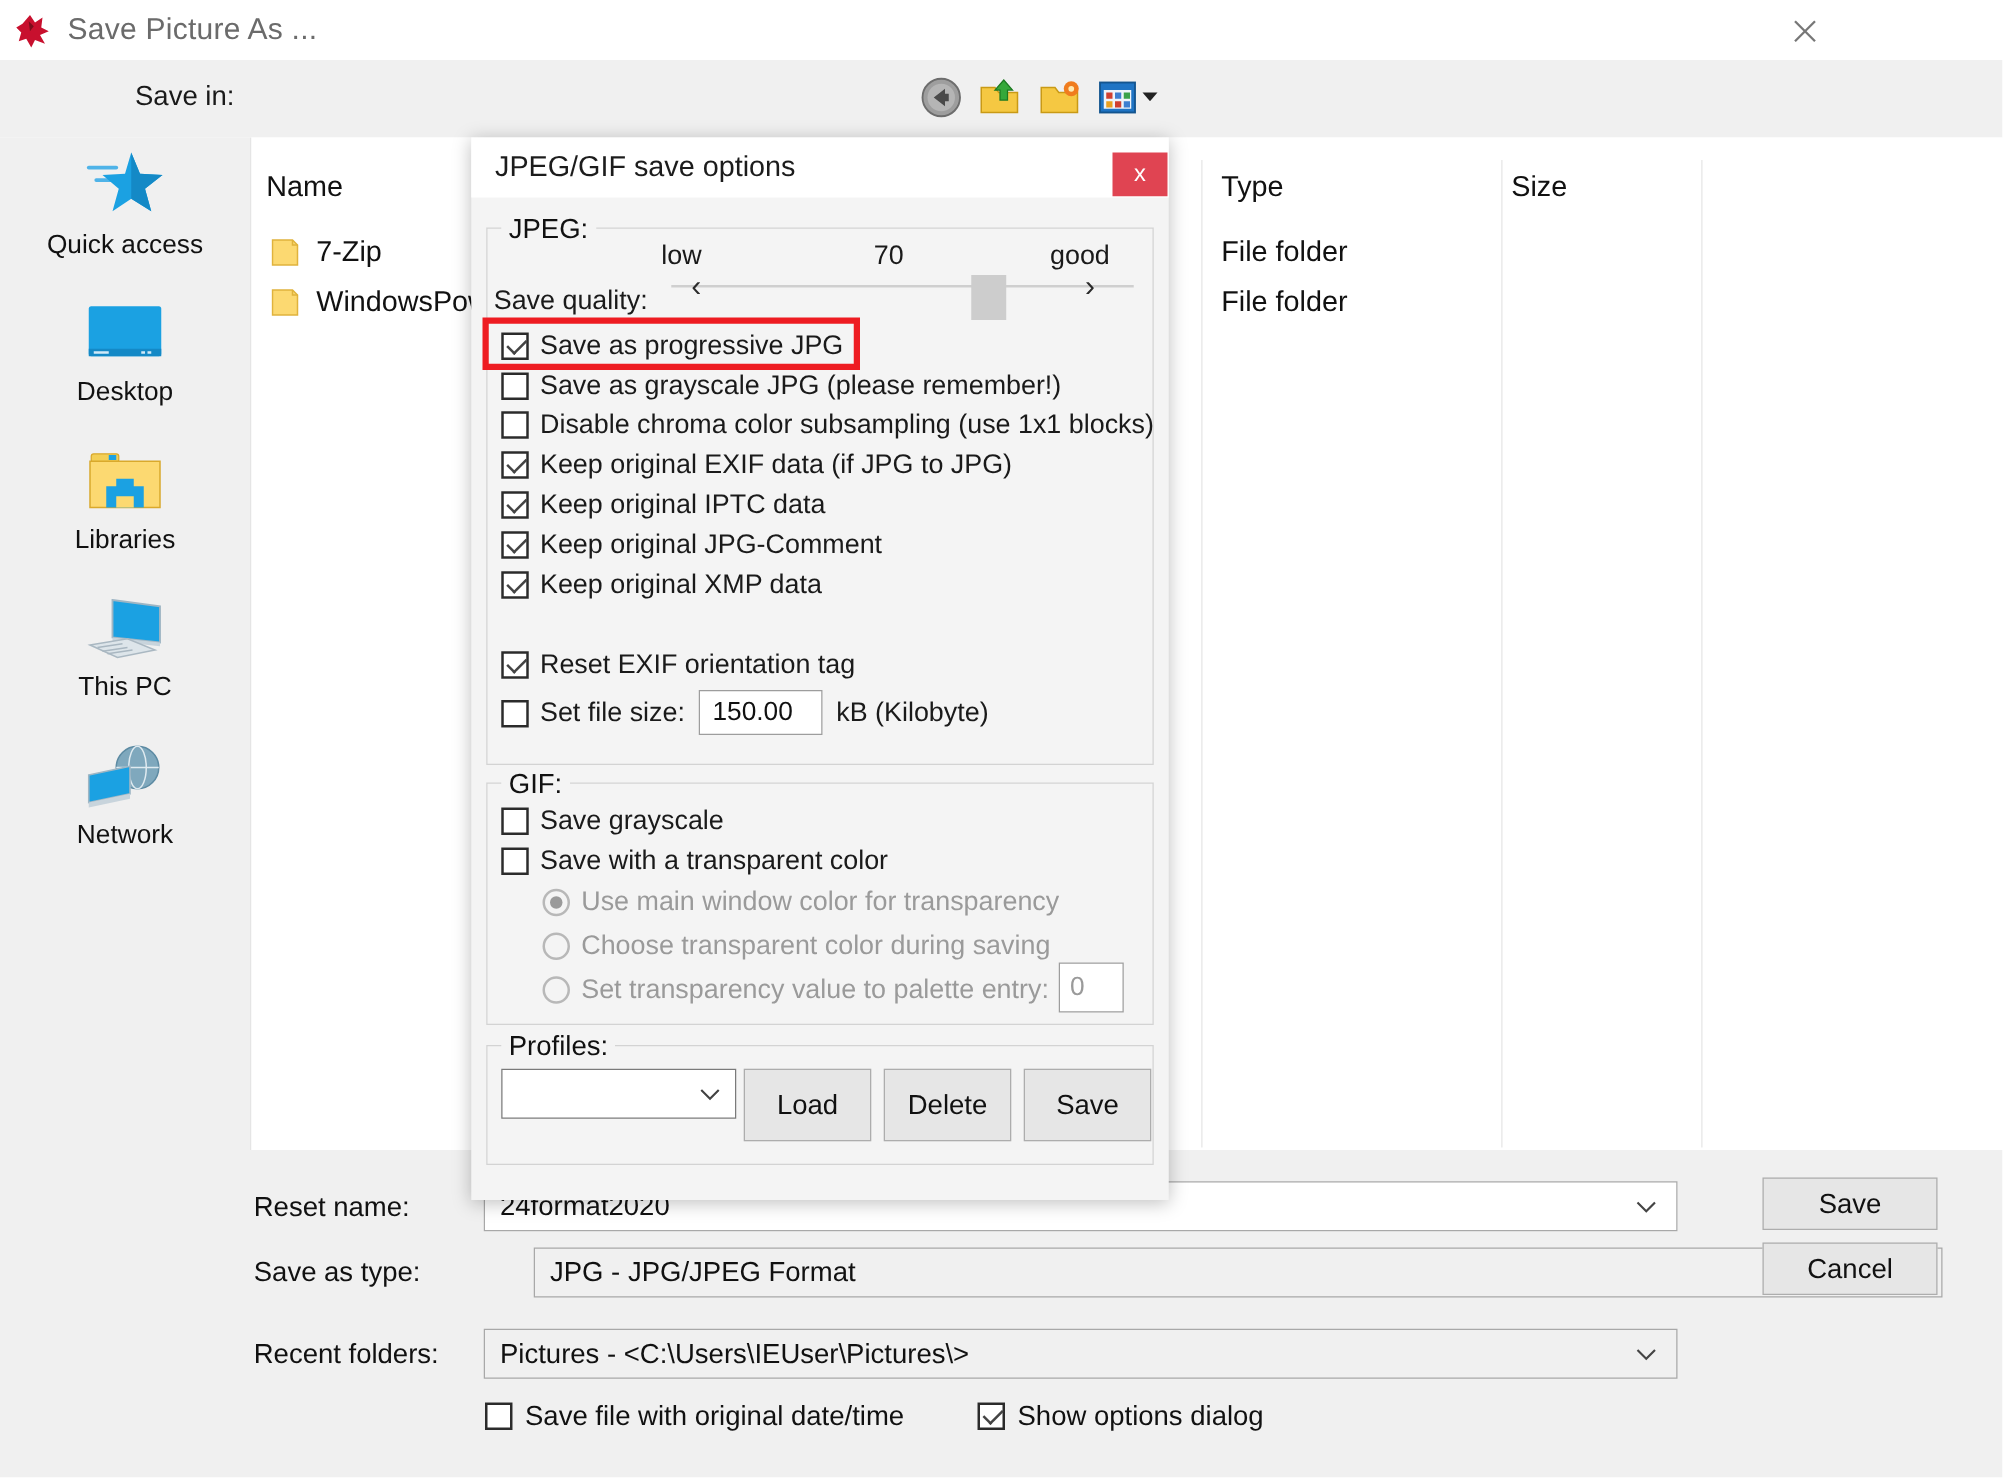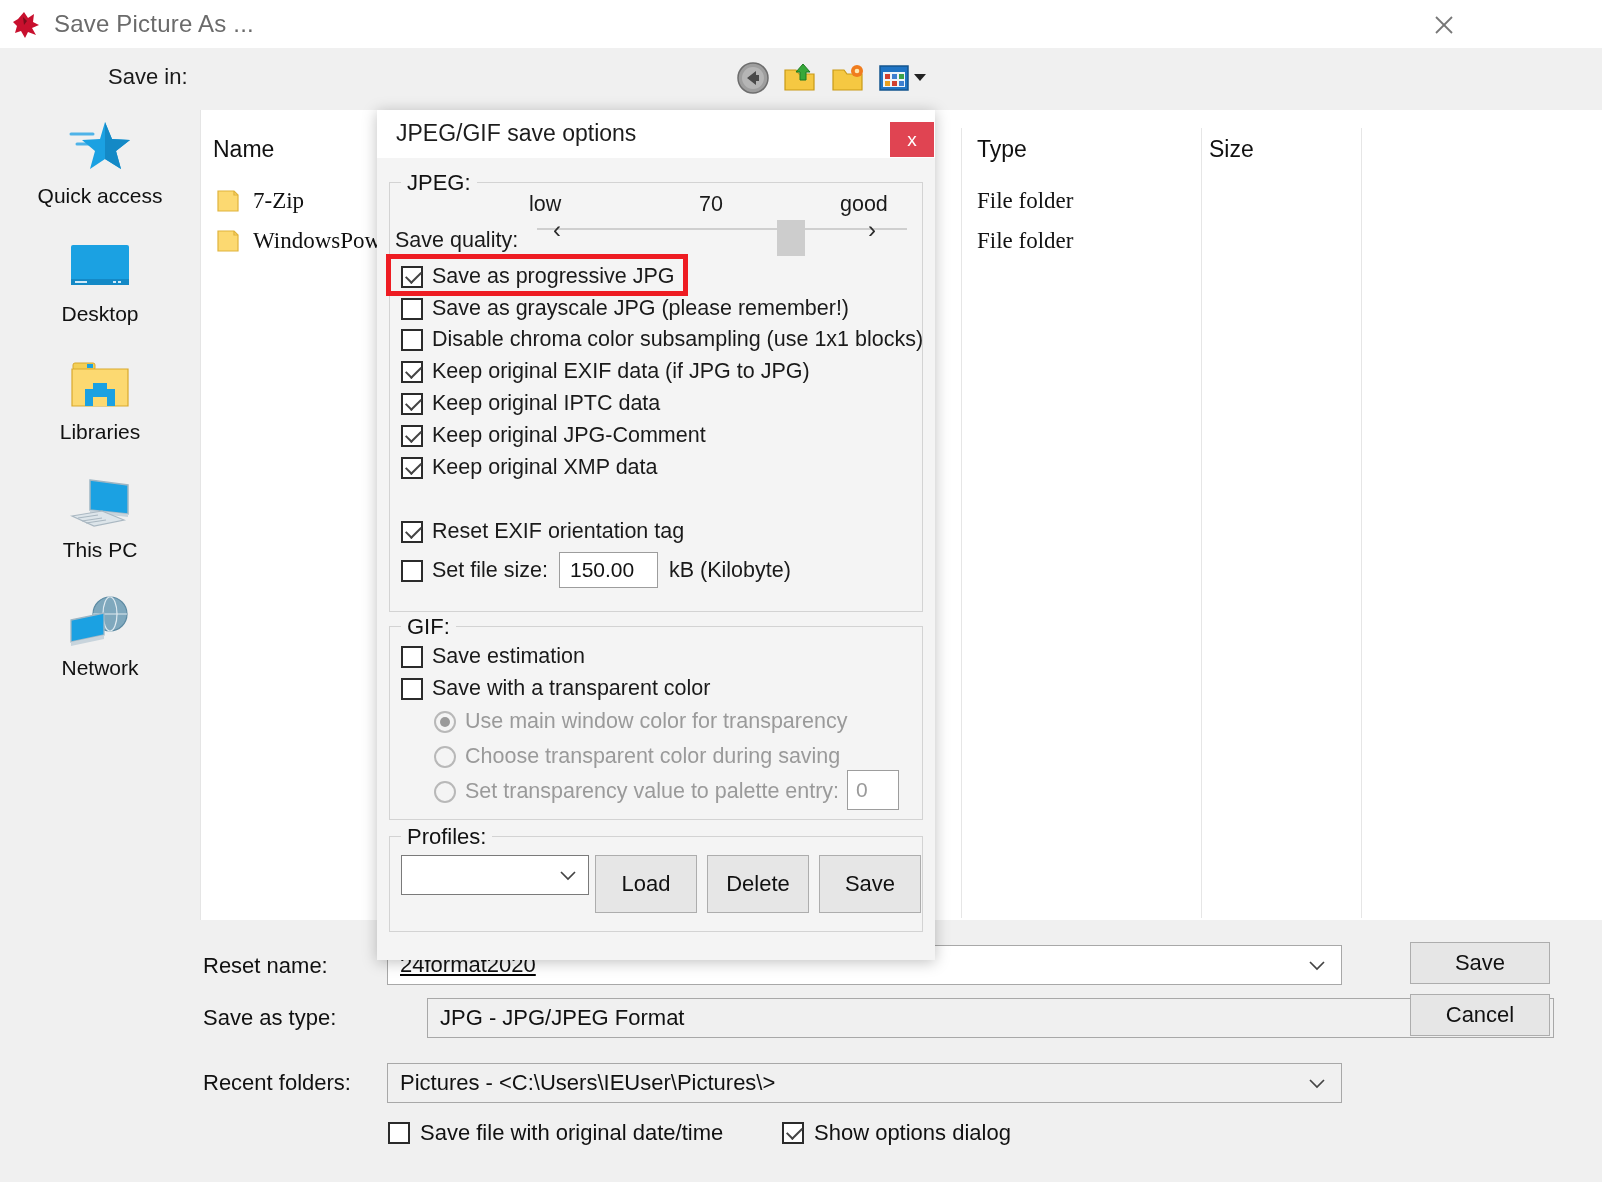--- a/index.html
+++ b/index.html
@@ -75,21 +75,21 @@
   .place .glyph { height: 66px; display: flex; align-items: center; justify-content: center; }
   .place .plabel { font-size: 21px; color: #111; margin-top: 2px; }
 
   
   .filelist {
     position: absolute; left: 200px; top: 110px; width: 1402px; height: 810px;
     background: #ffffff; border-left: 1px solid #e5e5e5;
   }
   .col-sep { position: absolute; top: 18px; width: 1px; height: 790px; background: #e6e6e6; }
   .col-head { position: absolute; top: 126px; font-size: 23px; color: #111; }
-  .frow { position: absolute; font-size: 23px; color: #111; display:flex; align-items:center;font-family:Liberation Serif, serif; }
+  .frow { position: absolute; font-size: 23px; color: #111; display:flex; align-items:center; }
   .folder-ico { width: 26px; height: 22px; position: relative; margin-right: 10px; flex:none; }
 
   
   .bform { position: absolute; left: 0; top: 920px; width: 1602px; height: 262px; background: #f0f0f0; }
   .blabel { position: absolute; font-size: 22px; color: #111; }
   .bfield {
     position: absolute; height: 40px; background: #f0f0f0;
     border: 1px solid #a8a8a8; display: flex; align-items: center;
   }
   .bfield.white { background: #ffffff; }
@@ -322,21 +322,21 @@
       </div>
       <span>WindowsPow</span>
     </div>
 
     <div class="frow" style="left:776px; top:78px;">File folder</div>
     <div class="frow" style="left:776px; top:118px;">File folder</div>
   </div>
 
   <div class="bform">
     <div class="blabel" style="left:203px; top:33px;">Reset name:</div>
-    <div class="bfield white" style="left:387px; top:25px; width:955px;text-decoration:underline;">
+    <div class="bfield white" style="left:387px; top:25px; width:955px;">
       <div class="ftxt">24format2020</div>
       <div class="chev">
         <svg width="20" height="14" viewBox="0 0 20 14">
             <polyline points="3,4 10,11 17,4" fill="none" stroke="#444" stroke-width="1.7"></polyline>
           </svg>
       </div>
     </div>
 
     <div class="blabel" style="left:203px; top:85px;">Save as type:</div>
     <div class="bfield" style="left:387px; top:78px; width:1127px;margin-left:40px;">
@@ -432,21 +432,21 @@
     </div>
     <div style="position:absolute; left:292px; top:448px; font-size:21.5px; color:#1a1a1a;">kB (Kilobyte)</div>
 
     <div class="hl" style="left:9px; top:144px; width:302px; height:42px;"></div>
 
     <div class="group" style="left:12px; top:516px; width:534px; height:194px;"></div>
     <div class="group-cap" style="left:24px; top:504px;">GIF:</div>
 
     <div class="opt" style="left:24px; top:534px;">
       <div class="cb"></div>
-      <div class="ol">Save estimation</div>
+      <div class="ol">Save grayscale</div>
     </div>
     <div class="opt" style="left:24px; top:566px;">
       <div class="cb"></div>
       <div class="ol">Save with a transparent color</div>
     </div>
 
     <div class="opt dim" style="left:57px; top:599px;">
       <div class="rb on"></div>
       <div class="ol">Use main window color for transparency</div>
     </div>

